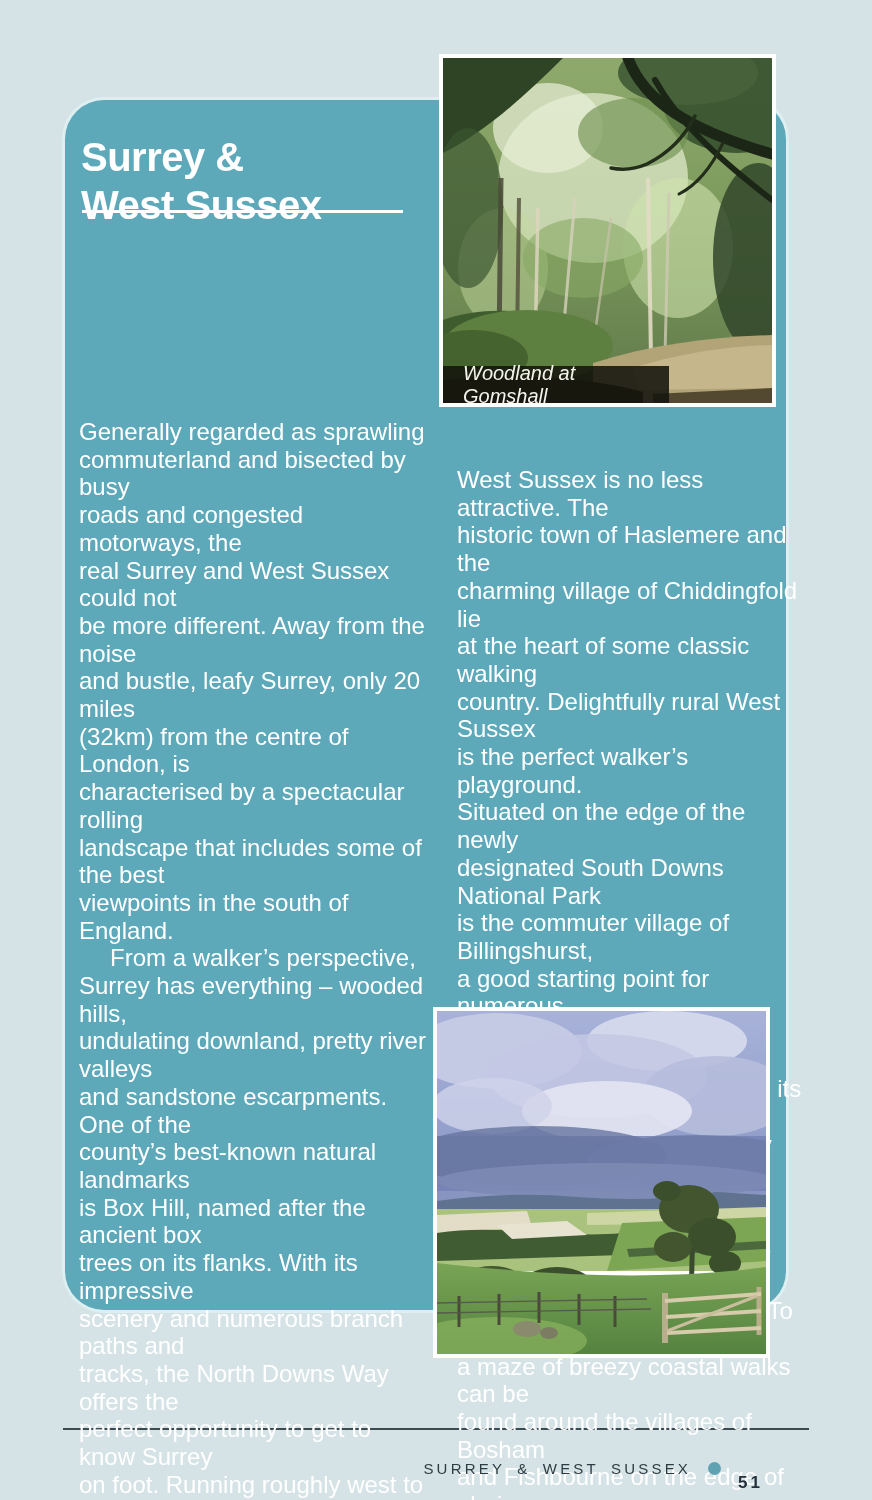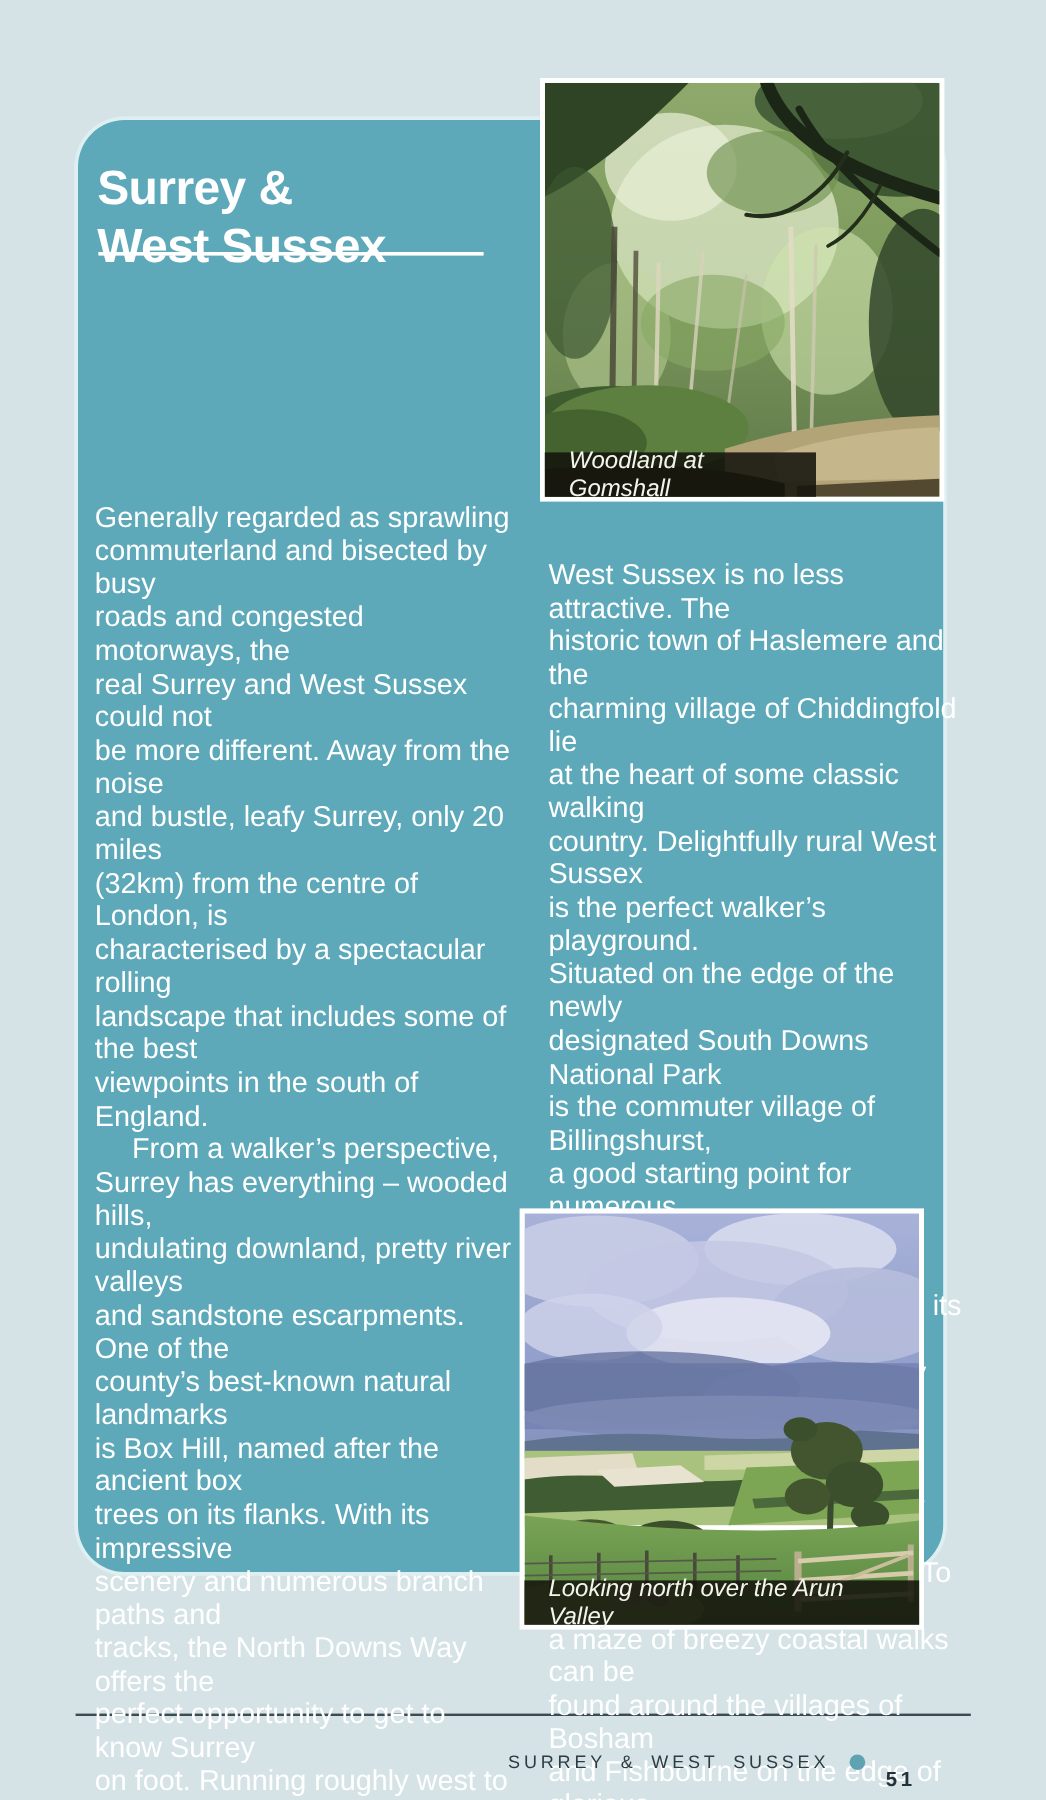--- a/index.html
+++ b/index.html
@@ -126,21 +126,21 @@
 <body>
 
 <div class="page">
 
   <div class="panel"></div>
 
   <h1 class="title">Surrey &amp;
 West Sussex</h1>
   <div class="title-rule"></div>
 
-  <figure class="photo photo-top" style="margin:17px">
+  <figure class="photo photo-top" style="margin:6px">
     <div class="photo-img">
       <svg viewBox="0 0 329 345" preserveAspectRatio="none">
         <defs>
           <linearGradient id="gw" x1="0" y1="0" x2="0" y2="1">
             <stop offset="0" stop-color="#8fa96c"></stop>
             <stop offset="0.45" stop-color="#7d9a5d"></stop>
             <stop offset="1" stop-color="#60794a"></stop>
           </linearGradient>
         </defs>
         <rect x="0" y="0" width="329" height="345" fill="url(#gw)"></rect>
@@ -305,23 +305,20 @@
         <path d="M322,276 L322,324" stroke="#b8ad8c" stroke-width="5"></path>
         <path d="M228,290 L324,283" stroke="#d6cbaa" stroke-width="4"></path>
         <path d="M229,306 L324,300" stroke="#d6cbaa" stroke-width="4"></path>
         <path d="M230,322 L324,317" stroke="#d6cbaa" stroke-width="4"></path>
         <path d="M230,320 L320,285" stroke="#c8bd9c" stroke-width="3"></path>
 
         <ellipse cx="90" cy="318" rx="14" ry="8" fill="#8a8a6e"></ellipse>
         <ellipse cx="112" cy="322" rx="9" ry="6" fill="#7c7c62"></ellipse>
       </svg>
     </div>
-    <figcaption class="caption caption-bottom">
-      <span>Looking north over the Arun Valley</span>
-    </figcaption>
   </figure>
 
   <div class="footer-rule"></div>
   <div class="footer">
     <span class="footer-section">SURREY &amp; WEST SUSSEX</span>
     <span class="footer-dot"></span>
     <span class="footer-page">51</span>
   </div>
 
 </div>

